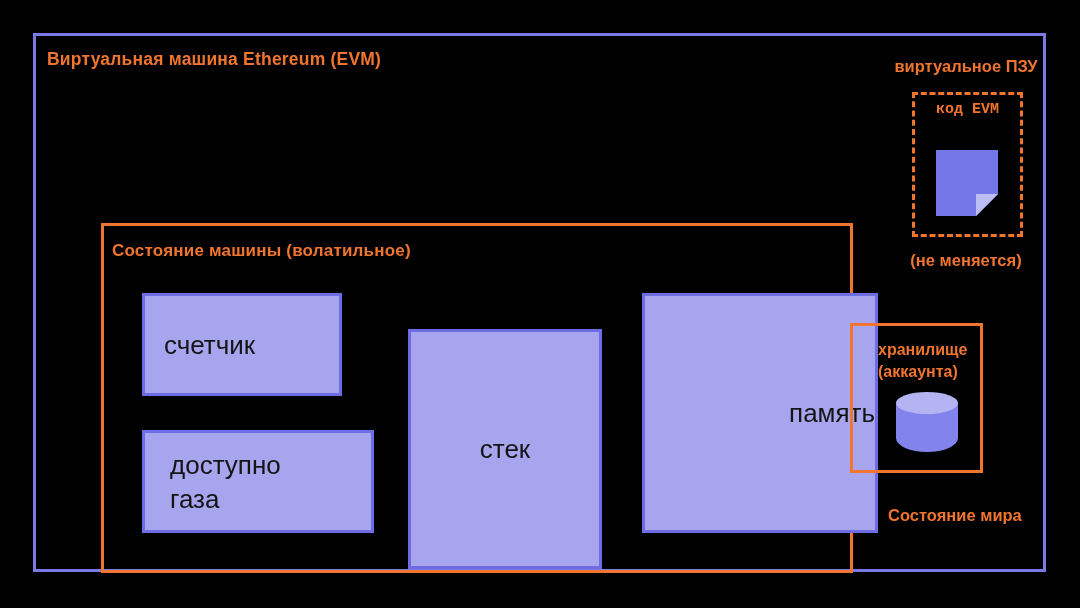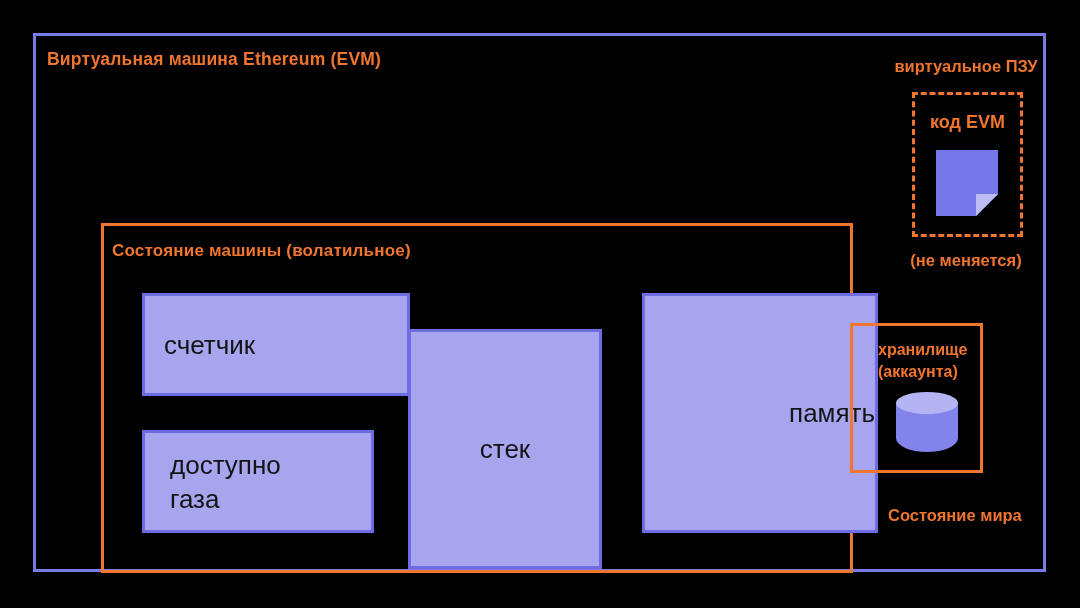--- a/index.html
+++ b/index.html
@@ -31,31 +31,31 @@
   .machine-label{
     position:absolute; left:8px; top:15px; font-size:17px; letter-spacing:.2px;
   }
 
   .pbox{
     position:absolute; background:var(--box-fill); border:3px solid var(--box-border);
     color:var(--box-text); font-size:26px; line-height:34px;
     display:flex; flex-direction:column; justify-content:center;
   }
   .pbox span{display:block;}
-  .pbox-pc{left:38px;  top:67px;  width:268px; height:103px; padding-left:19px;}
+  .pbox-pc{left:38px;  top:67px;  width:200px; height:103px; padding-left:19px;}
   .pbox-gas{left:38px; top:204px; width:232px; height:103px; padding-left:25px;}
   .pbox-stack{left:304px; top:67px; width:194px; height:240px; text-align:center;margin-top:36px;}
   .pbox-memory{left:538px; top:67px; width:236px; height:240px; text-align:right;}
 
   .rom-label{position:absolute; left:873px; top:57px; width:186px; text-align:center; font-size:16.5px;}
   .rom-box{
     position:absolute; left:912px; top:92px; width:111px; height:145px;
     border:3px dashed var(--orange); text-align:center;
   }
-  .rom-code-label{display:block; margin-top:17px; font-size:18px;}
+  .rom-code-label{display:block; margin-top:6px; font-size:15px;font-family:Liberation Mono, monospace;}
   .note-icon{
     position:absolute; left:21px; top:55px; width:62px; height:66px;
   }
   .note-icon .note-body{
     position:absolute; inset:0; background:var(--note-fill);
     clip-path:polygon(0 0, 100% 0, 100% calc(100% - 22px), calc(100% - 22px) 100%, 0 100%);
   }
   .note-icon .note-fold{
     position:absolute; right:0; bottom:0; width:22px; height:22px;
     background:var(--note-fold); clip-path:polygon(0 0, 100% 0, 0 100%);

